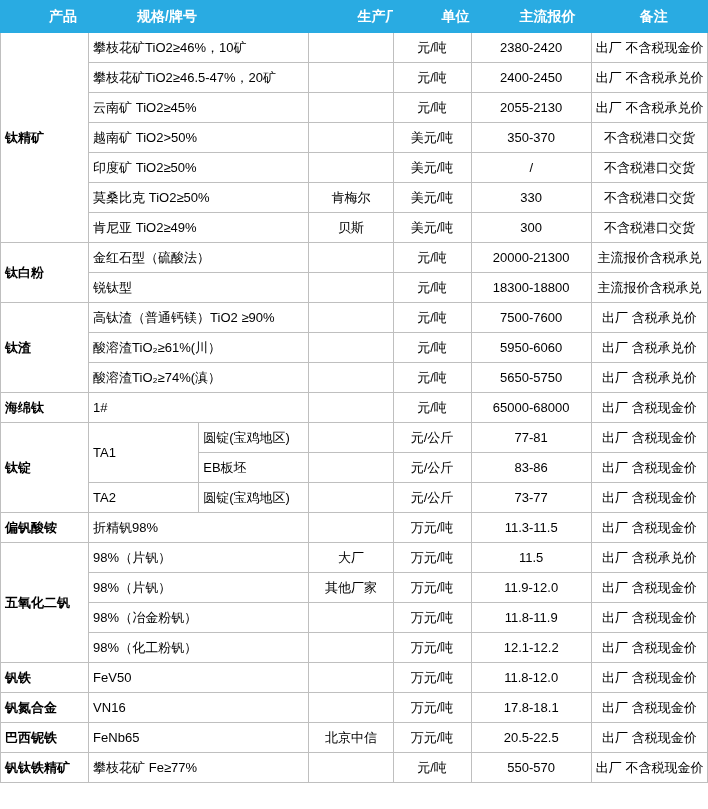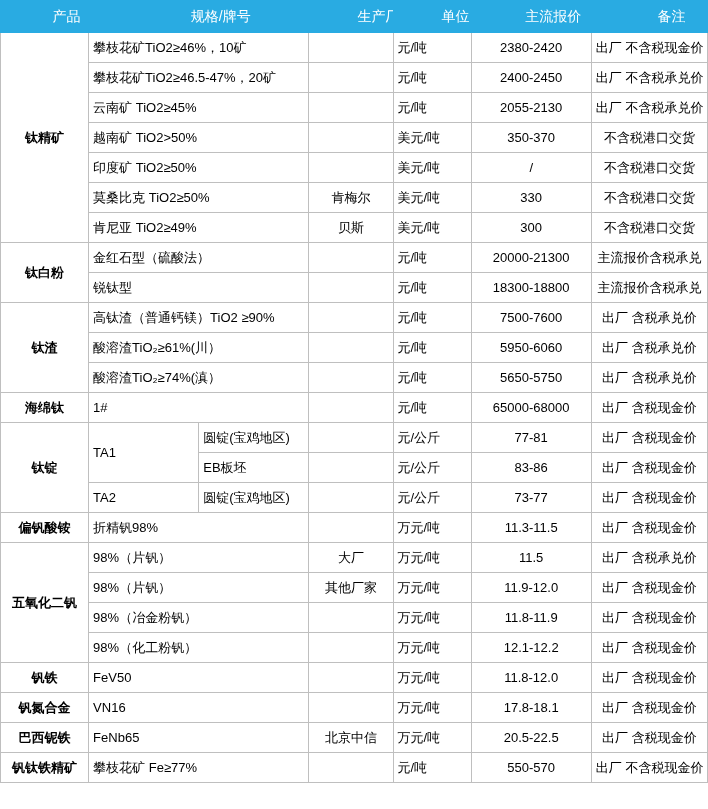--- a/index.html
+++ b/index.html
@@ -26,33 +26,33 @@
     padding: 0 4px;
     height: 30px;
     vertical-align: middle;
     box-sizing: border-box;
     overflow: hidden;
     white-space: nowrap;
   }
   table.price-table thead th {
     background: #29ABE2;
     color: #ffffff;
-    font-weight: normal;
-    text-align: center;
+    font-weight: bold;
+    text-align: left;
     border: 1px solid #29ABE2;
     font-size: 14px;
     height: 32px;
     padding-left: 48px;
   }
-  .c-product   { width: 88px;  text-align: center; font-weight: bold; }
+  .c-product   { width: 88px;  text-align: left; font-weight: bold; }
   .c-spec-a    { width: 68px;  text-align: left; }
   .c-spec-b    { width: 152px; text-align: left; }
   .c-spec-full { width: 220px; text-align: left; margin-top: 18px; }
   .c-maker     { width: 84px;  text-align: center; }
-  .c-unit      { width: 78px;  text-align: left; }
+  .c-unit      { width: 78px;  text-align: center; }
   .c-price     { width: 120px; text-align: center; }
   .c-remark    { width: 116px; text-align: center; }
 </style>
 </head>
 <body>
 
 <table class="price-table">
   <thead>
     <tr>
       <th class="c-product">产品</th>

